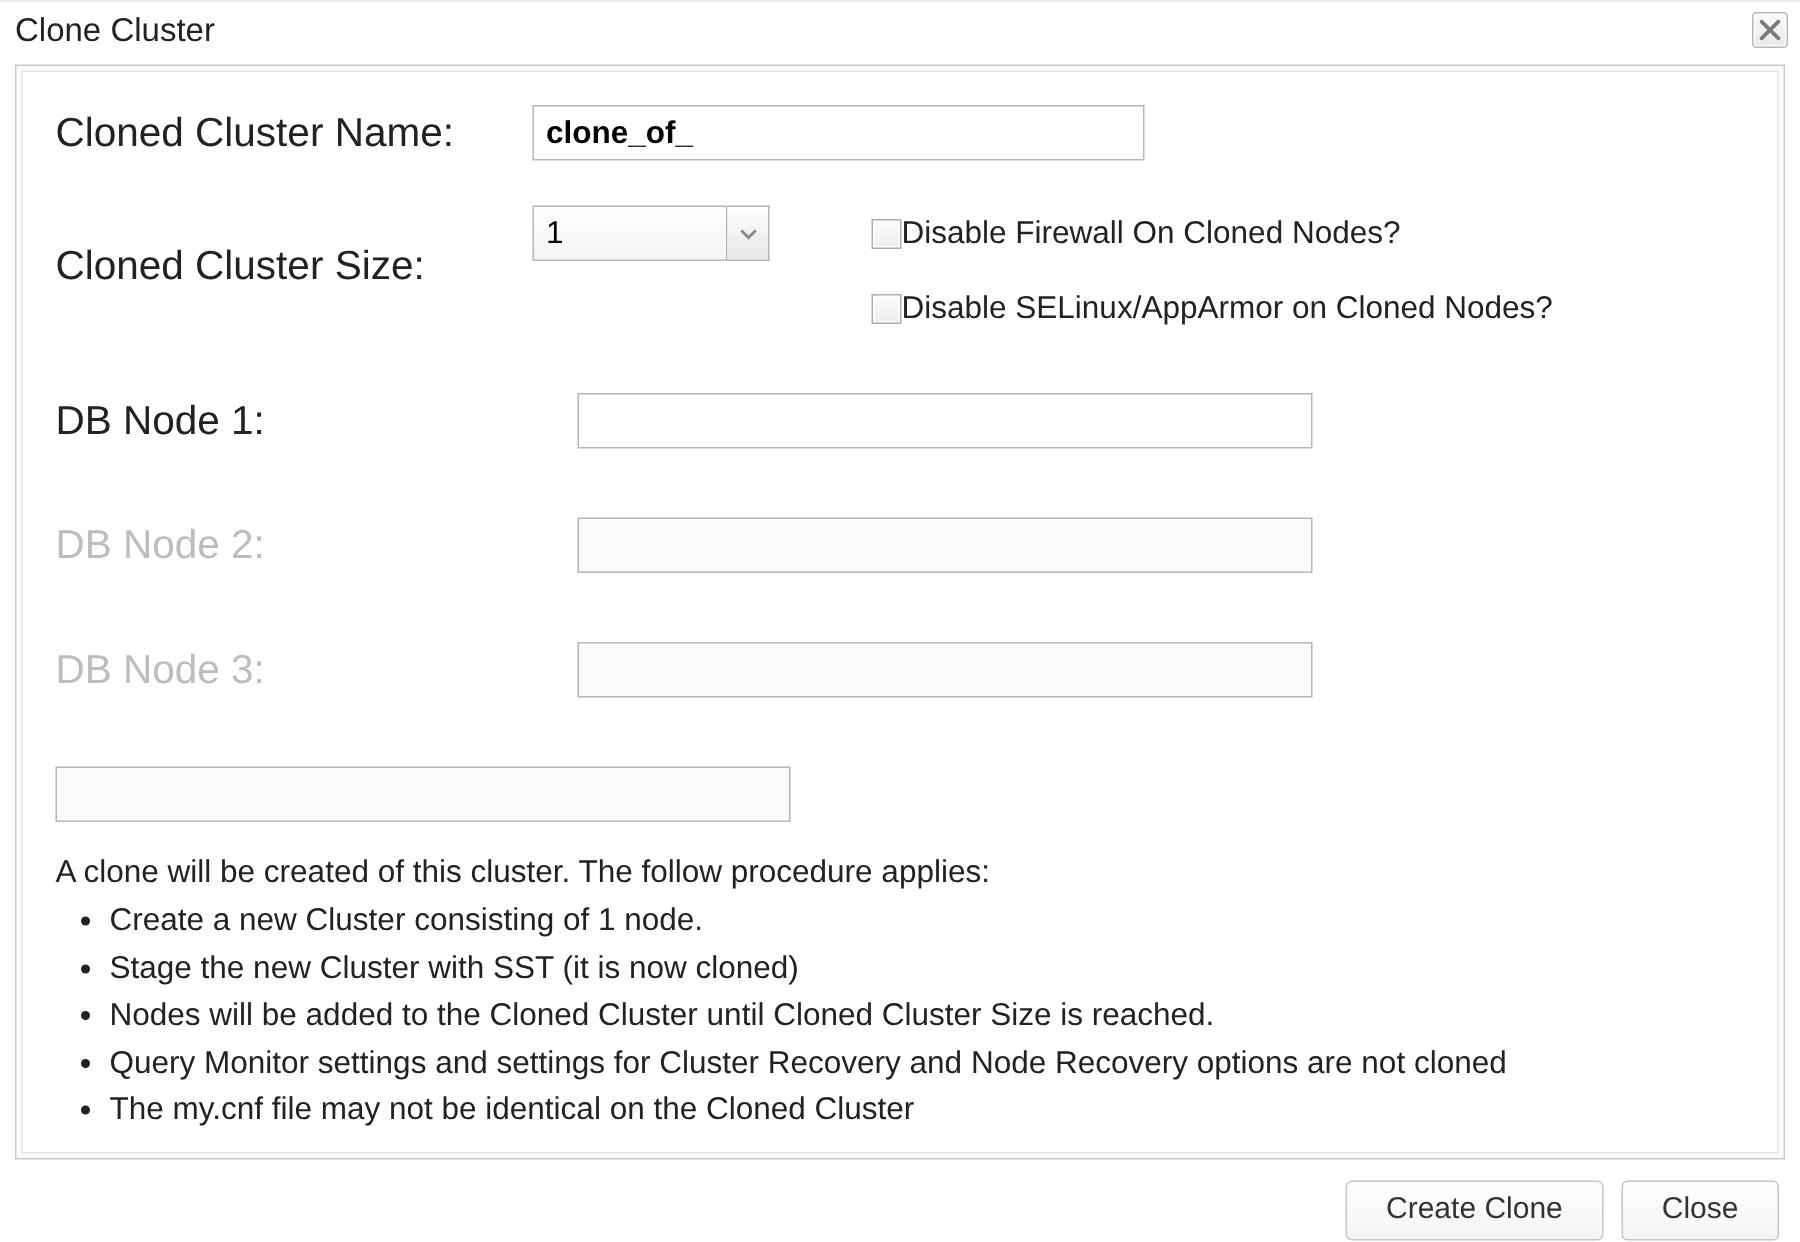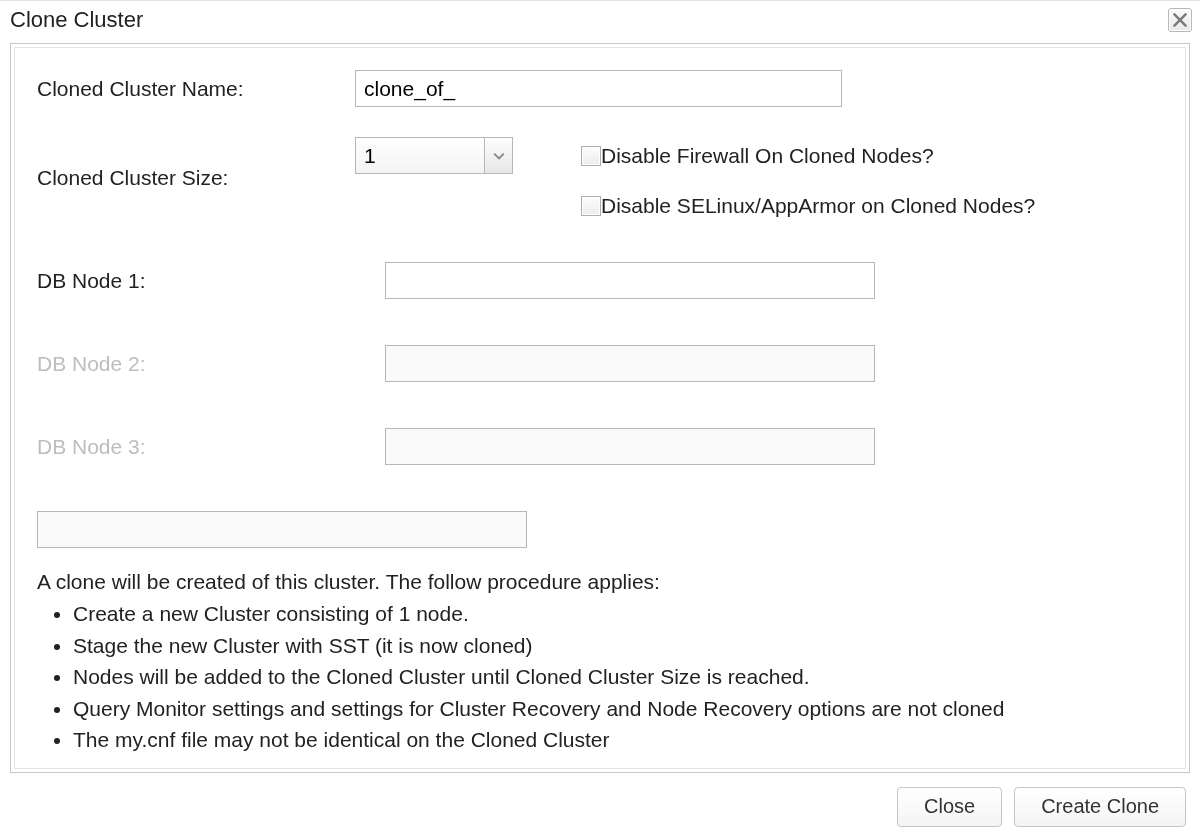--- a/index.html
+++ b/index.html
@@ -58,35 +58,35 @@
       padding: 22px 22px 12px 22px;
     }
     .form-grid {
       display: grid;
       grid-template-columns: 302px 1fr;
       column-gap: 16px;
       row-gap: 30px;
       align-items: center;
     }
     .label {
-      font-size: 21px;
+      font-size: 27px;
       color: #222;
       white-space: nowrap;
     }
     .label.disabled { color: #bdbdbd; }
     .text-input {
       height: 37px;
       border: 1px solid #b7b7b7;
       padding: 0 8px;
       font-size: 21px;
       font-family: inherit;
       background: #fff;
       outline: none;
     }
-    .text-input.wide { width: 487px; }
+    .text-input.wide { width: 408px; font-weight: bold; }
     .text-input.full { width: 490px; }
     .text-input[readonly] { background: #fafafa; color: #bbb; }
     .size-row {
       display: flex;
       align-items: center;
       gap: 24px;
     }
     .spinner-wrap {
       display: flex;
       align-items: stretch;
@@ -231,17 +231,17 @@
         <li>Nodes will be added to the Cloned Cluster until Cloned Cluster Size is reached.</li>
         <li>Query Monitor settings and settings for Cluster Recovery and Node Recovery options are not cloned</li>
         <li>The my.cnf file may not be identical on the Cloned Cluster</li>
       </ul>
     </div>
 
   </div>
   </div>
 
   <div class="button-bar">
+    <button class="btn">Create Clone</button>
     <button class="btn">Close</button>
-    <button class="btn">Create Clone</button>
   </div>
 
 </div>
 
 </body></html>

